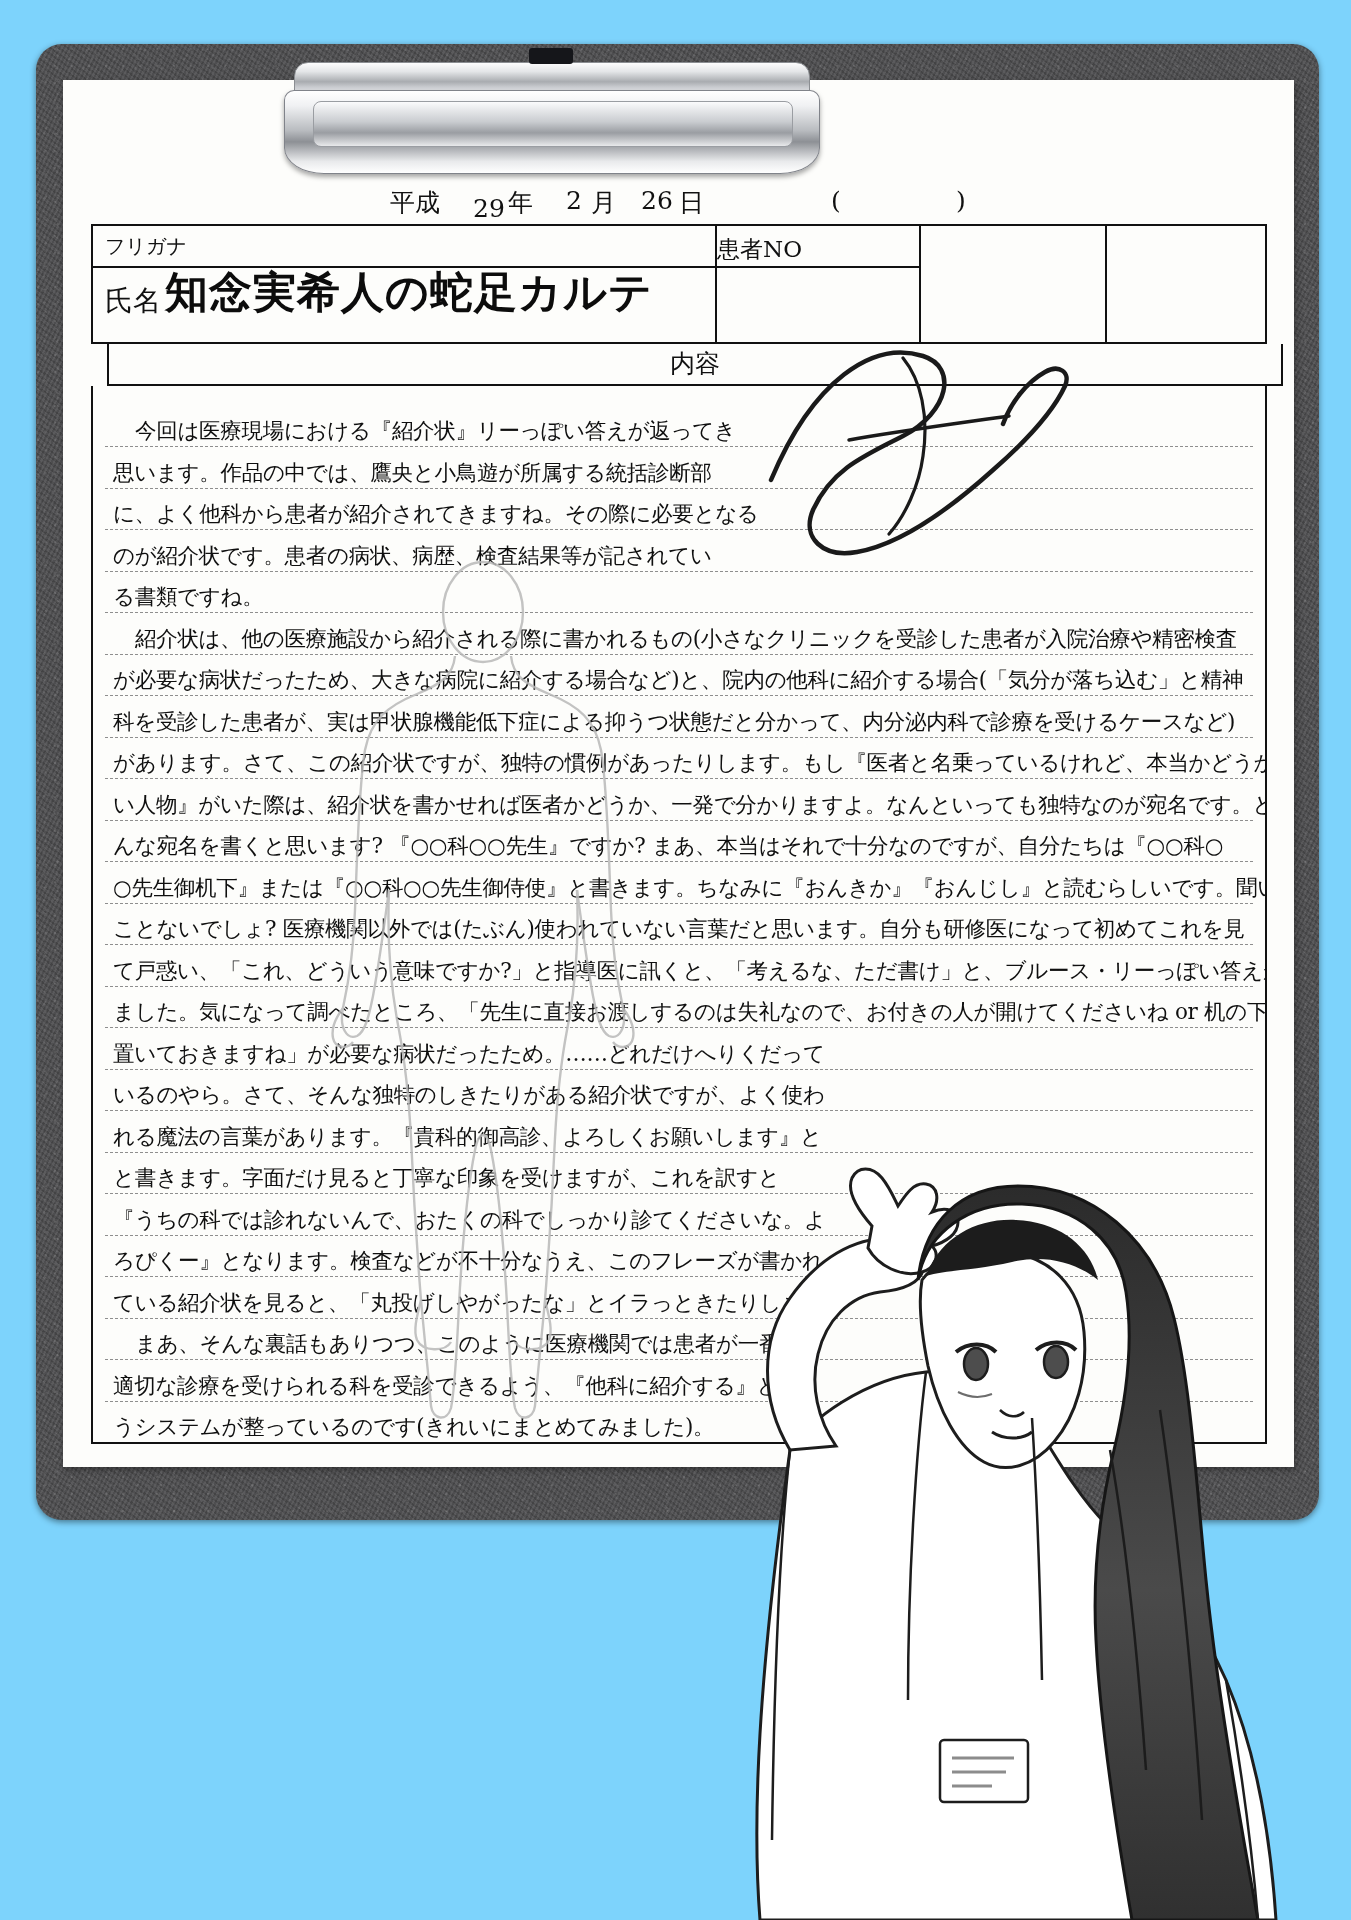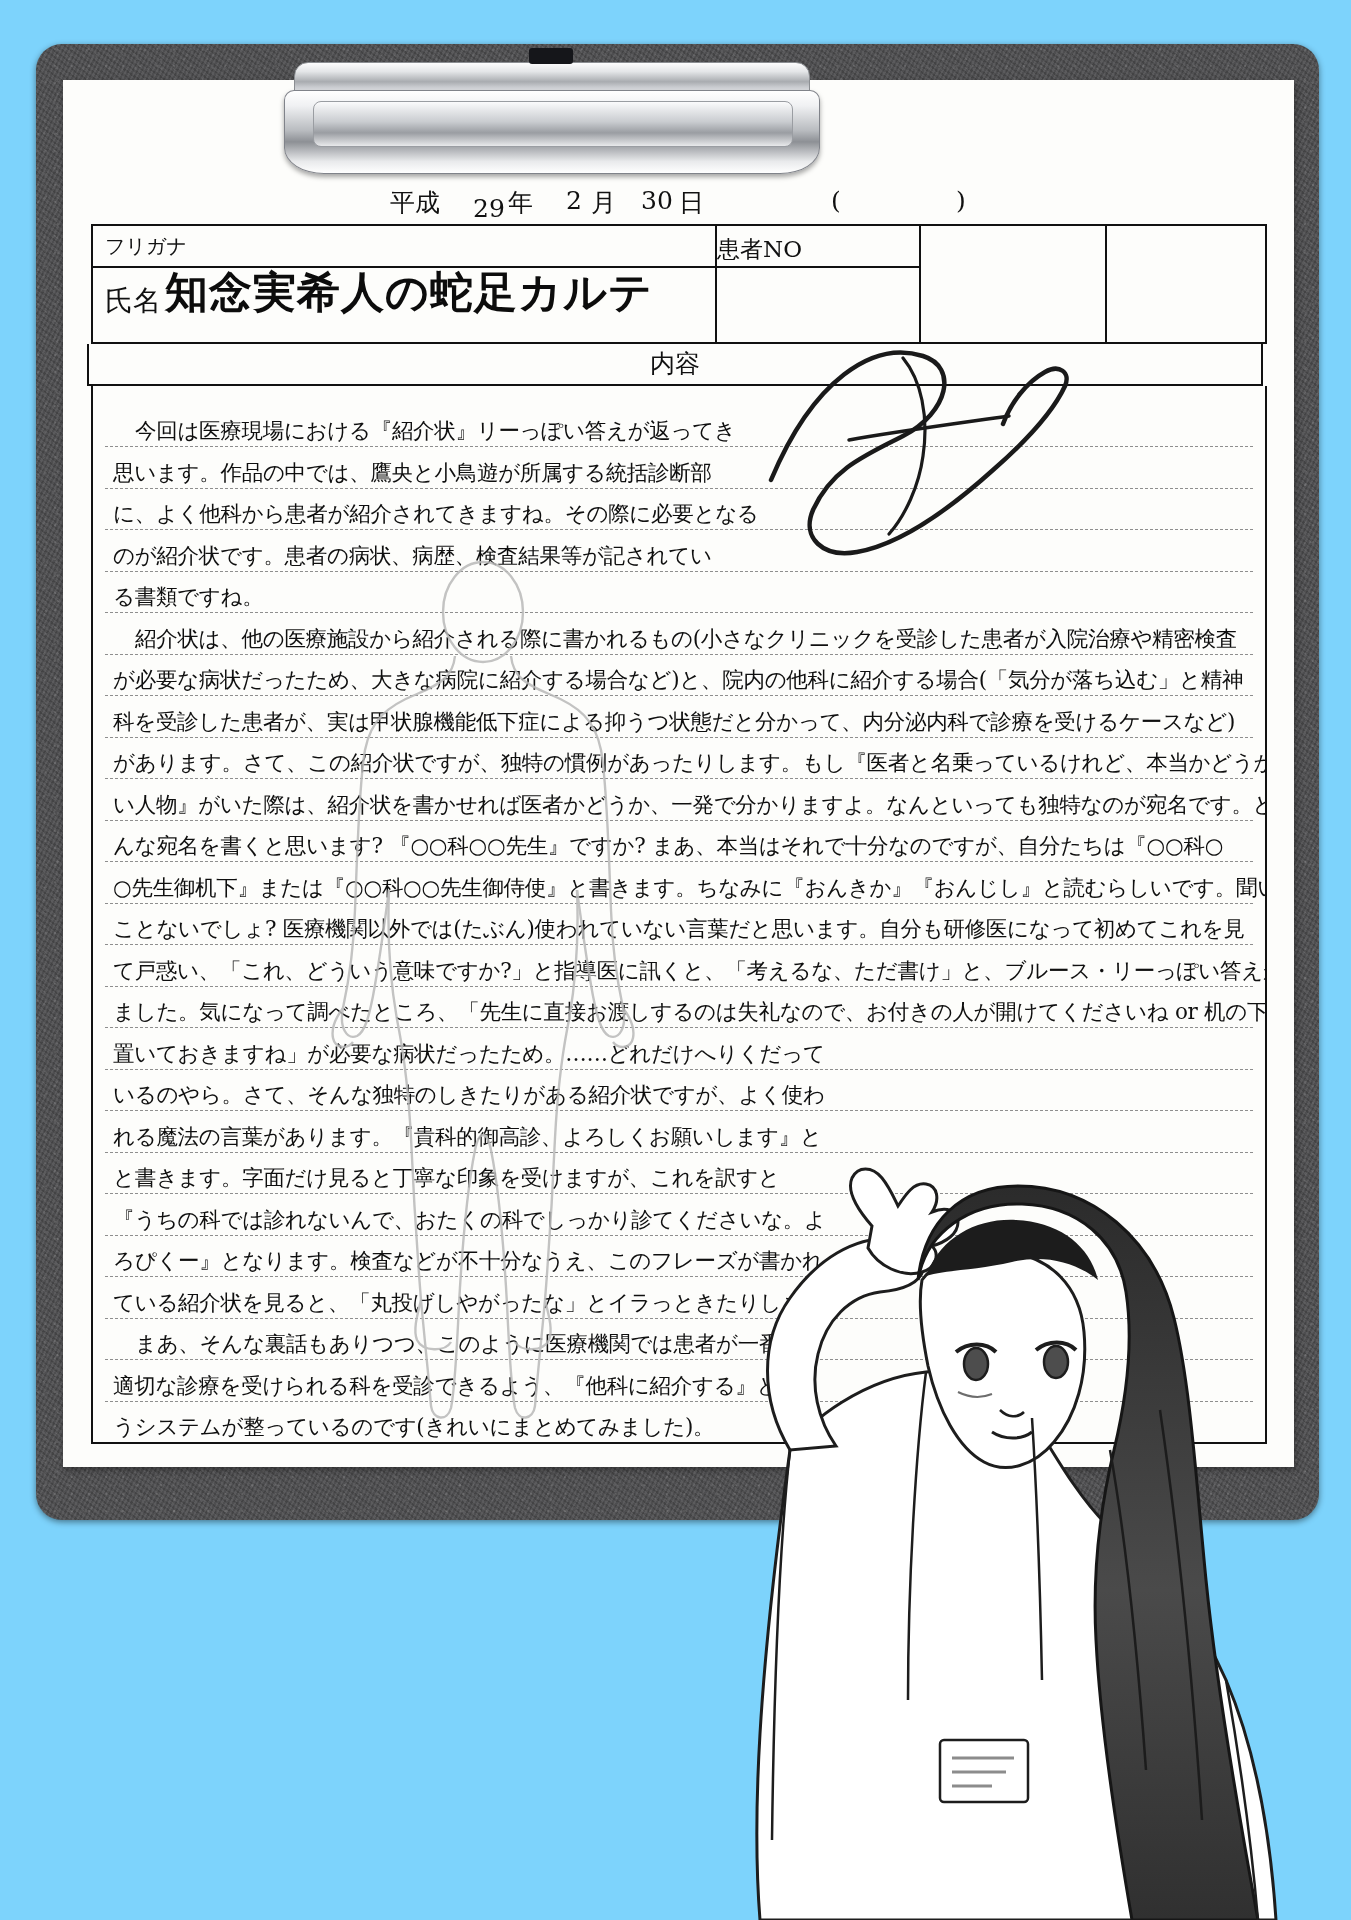--- a/index.html
+++ b/index.html
@@ -203,21 +203,21 @@
   .nt-cell3{
     position:absolute;
     left:1014px; top:0;
     width:158px; height:100%;
     box-sizing:border-box;
   }
 
   
   .content-head{
     position:absolute;
-    left:24px;
+    left:44px;
     top:264px;
     width:1176px;
     height:42px;
     border-left:2px solid #111;
     border-right:2px solid #111;
     border-bottom:2px solid #111;
     box-sizing:border-box;
     text-align:center;
   }
   .content-head span{
@@ -312,21 +312,21 @@
 
   <div class="paper">
     <div class="paper-inner">
 
       <div class="date-row">
         <span class="d-era">平成</span>
         <span class="d-year">29</span>
         <span class="d-yearlbl">年</span>
         <span class="d-month">2</span>
         <span class="d-monthlbl">月</span>
-        <span class="d-day">30</span>
+        <span class="d-day">26</span>
         <span class="d-daylbl">日</span>
         <span class="p-open">(</span>
         <span class="p-close">)</span>
       </div>
 
       <div class="name-table">
         <div class="nt-left">
           <div class="nt-furigana-lbl">フリガナ</div>
           <div class="nt-divider"></div>
           <div class="nt-name-lbl">氏名</div>

